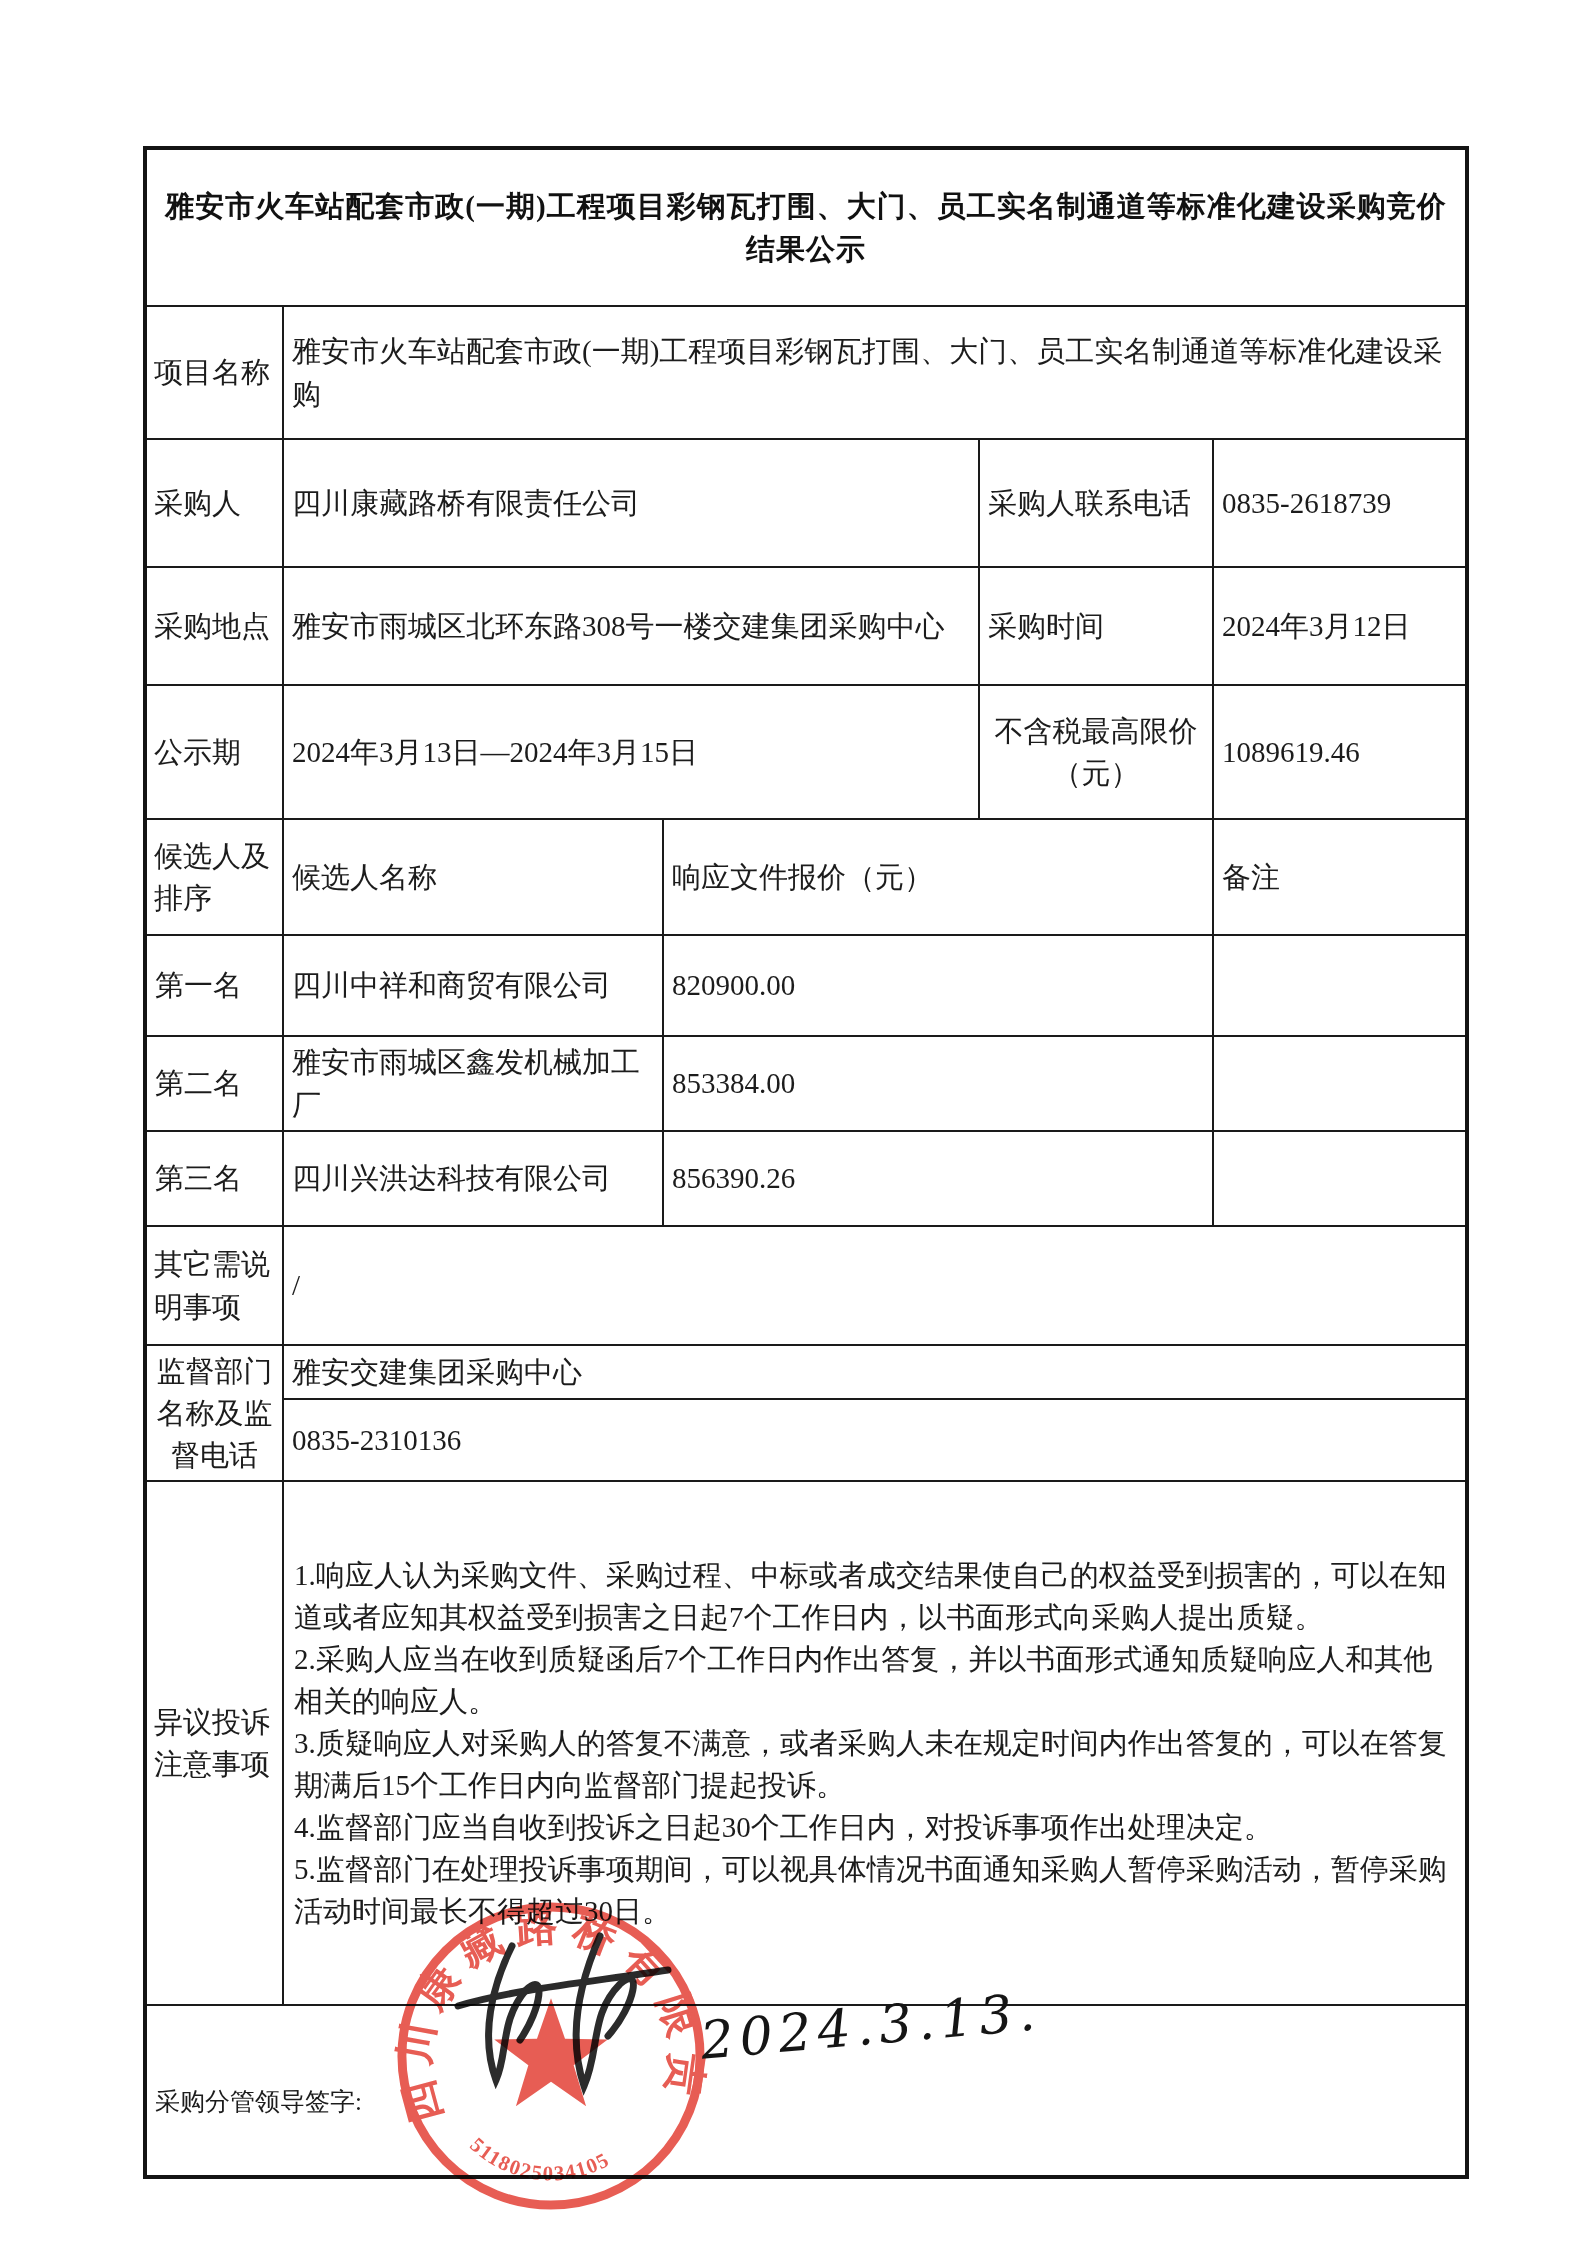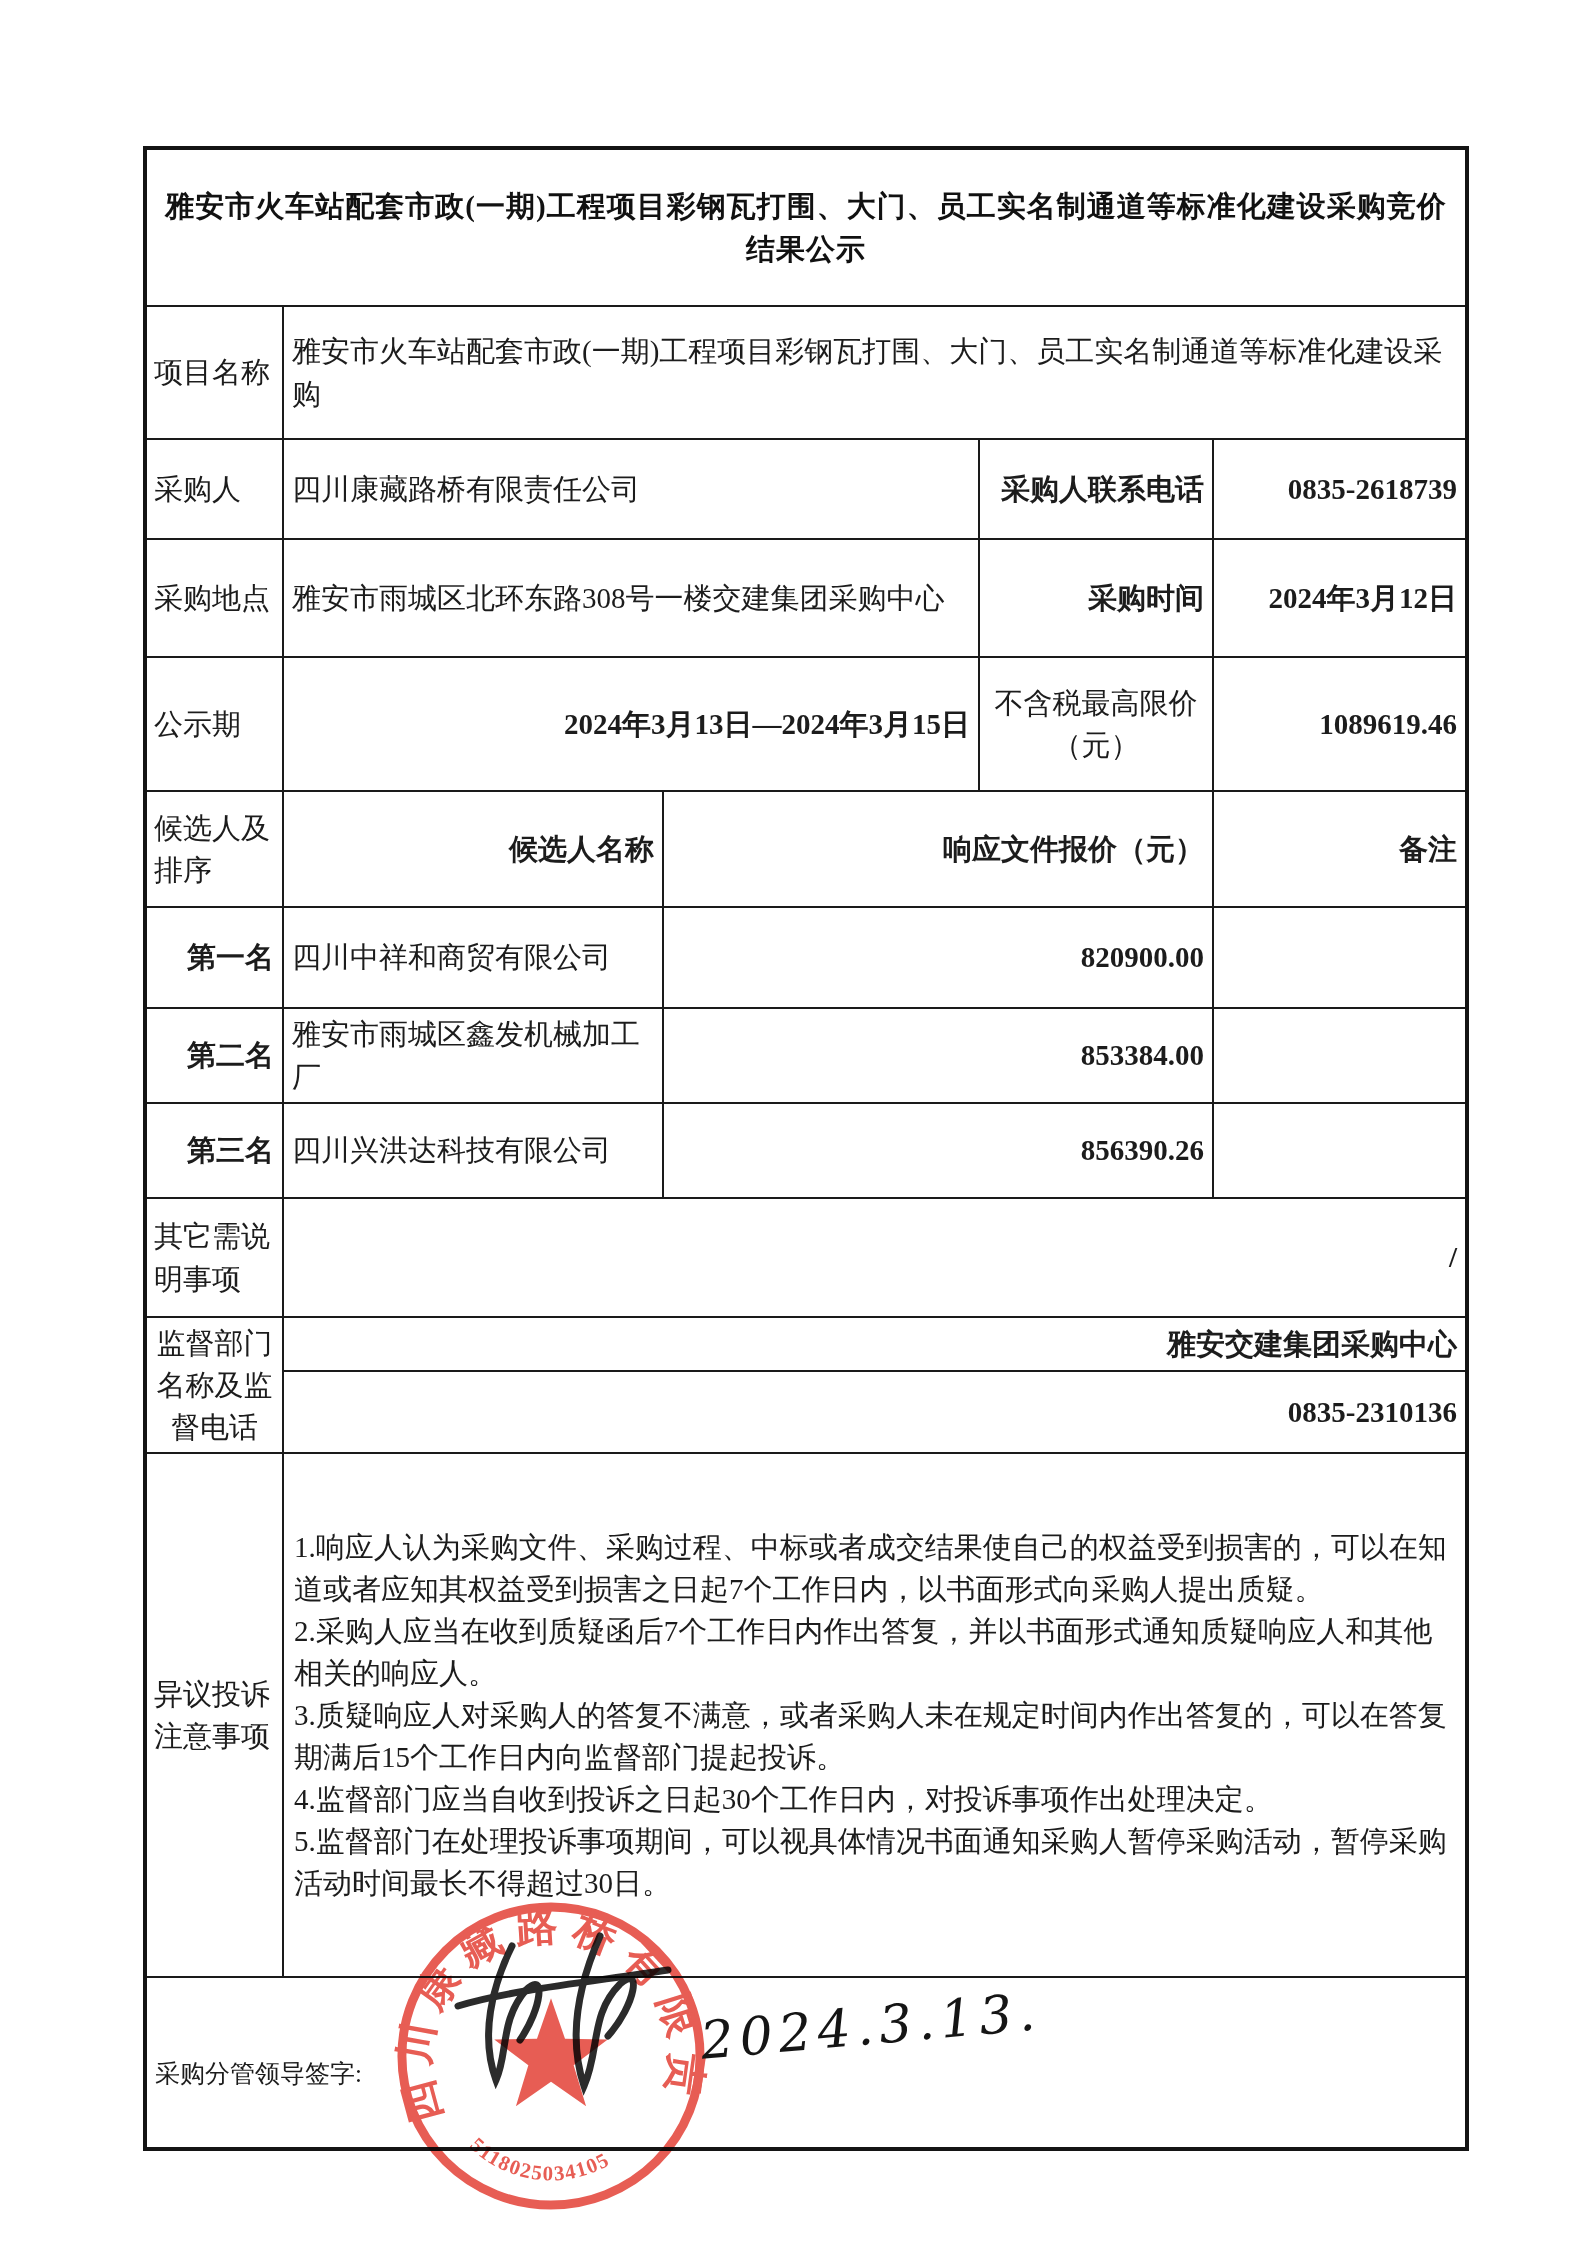--- a/index.html
+++ b/index.html
@@ -38,21 +38,21 @@
     font-size: 40px;
     font-weight: 700;
     line-height: 1.45;
     letter-spacing: 1px;
     padding: 6px 18px !important;
     color: #111;
   }
   .lbl  { text-align: left;  padding-left: 7px !important; padding-right: 4px !important; }
   .lblc { text-align: center; padding-left: 4px !important; padding-right: 4px !important; }
   .val  { text-align: left; }
-  .ctr  { text-align: right; font-weight: bold; }
+  .ctr  { text-align: left; }
   .objection-cell {
     vertical-align: middle;
     padding: 10px 16px 10px 10px !important;
     line-height: 1.92;
     text-align: left;
   }
   .objection-cell .obj-item { text-align: left; }
   .sig-cell { position: relative; }
   .sig-label {
     position: absolute;
@@ -115,21 +115,21 @@
         <tr>
       <td colspan="5" class="title-cell">雅安市火车站配套市政(一期)工程项目彩钢瓦打围、大门、员工实名制通道等标准化建设采购竞价结果公示</td>
     </tr>
 
     <tr>
       <td class="lbl" style="height:133px">项目名称</td>
       <td colspan="4" class="val">雅安市火车站配套市政(一期)工程项目彩钢瓦打围、大门、员工实名制通道等标准化建设采购</td>
     </tr>
 
     <tr>
-      <td class="lbl" style="height:100px">采购人</td>
+      <td class="lbl" style="height:128px">采购人</td>
       <td colspan="2" class="val">四川康藏路桥有限责任公司</td>
       <td class="ctr">采购人联系电话</td>
       <td class="ctr">0835-2618739</td>
     </tr>
 
     <tr>
       <td class="lbl" style="height:118px">采购地点</td>
       <td colspan="2" class="val">雅安市雨城区北环东路308号一楼交建集团采购中心</td>
       <td class="ctr">采购时间</td>
       <td class="ctr">2024年3月12日</td>

